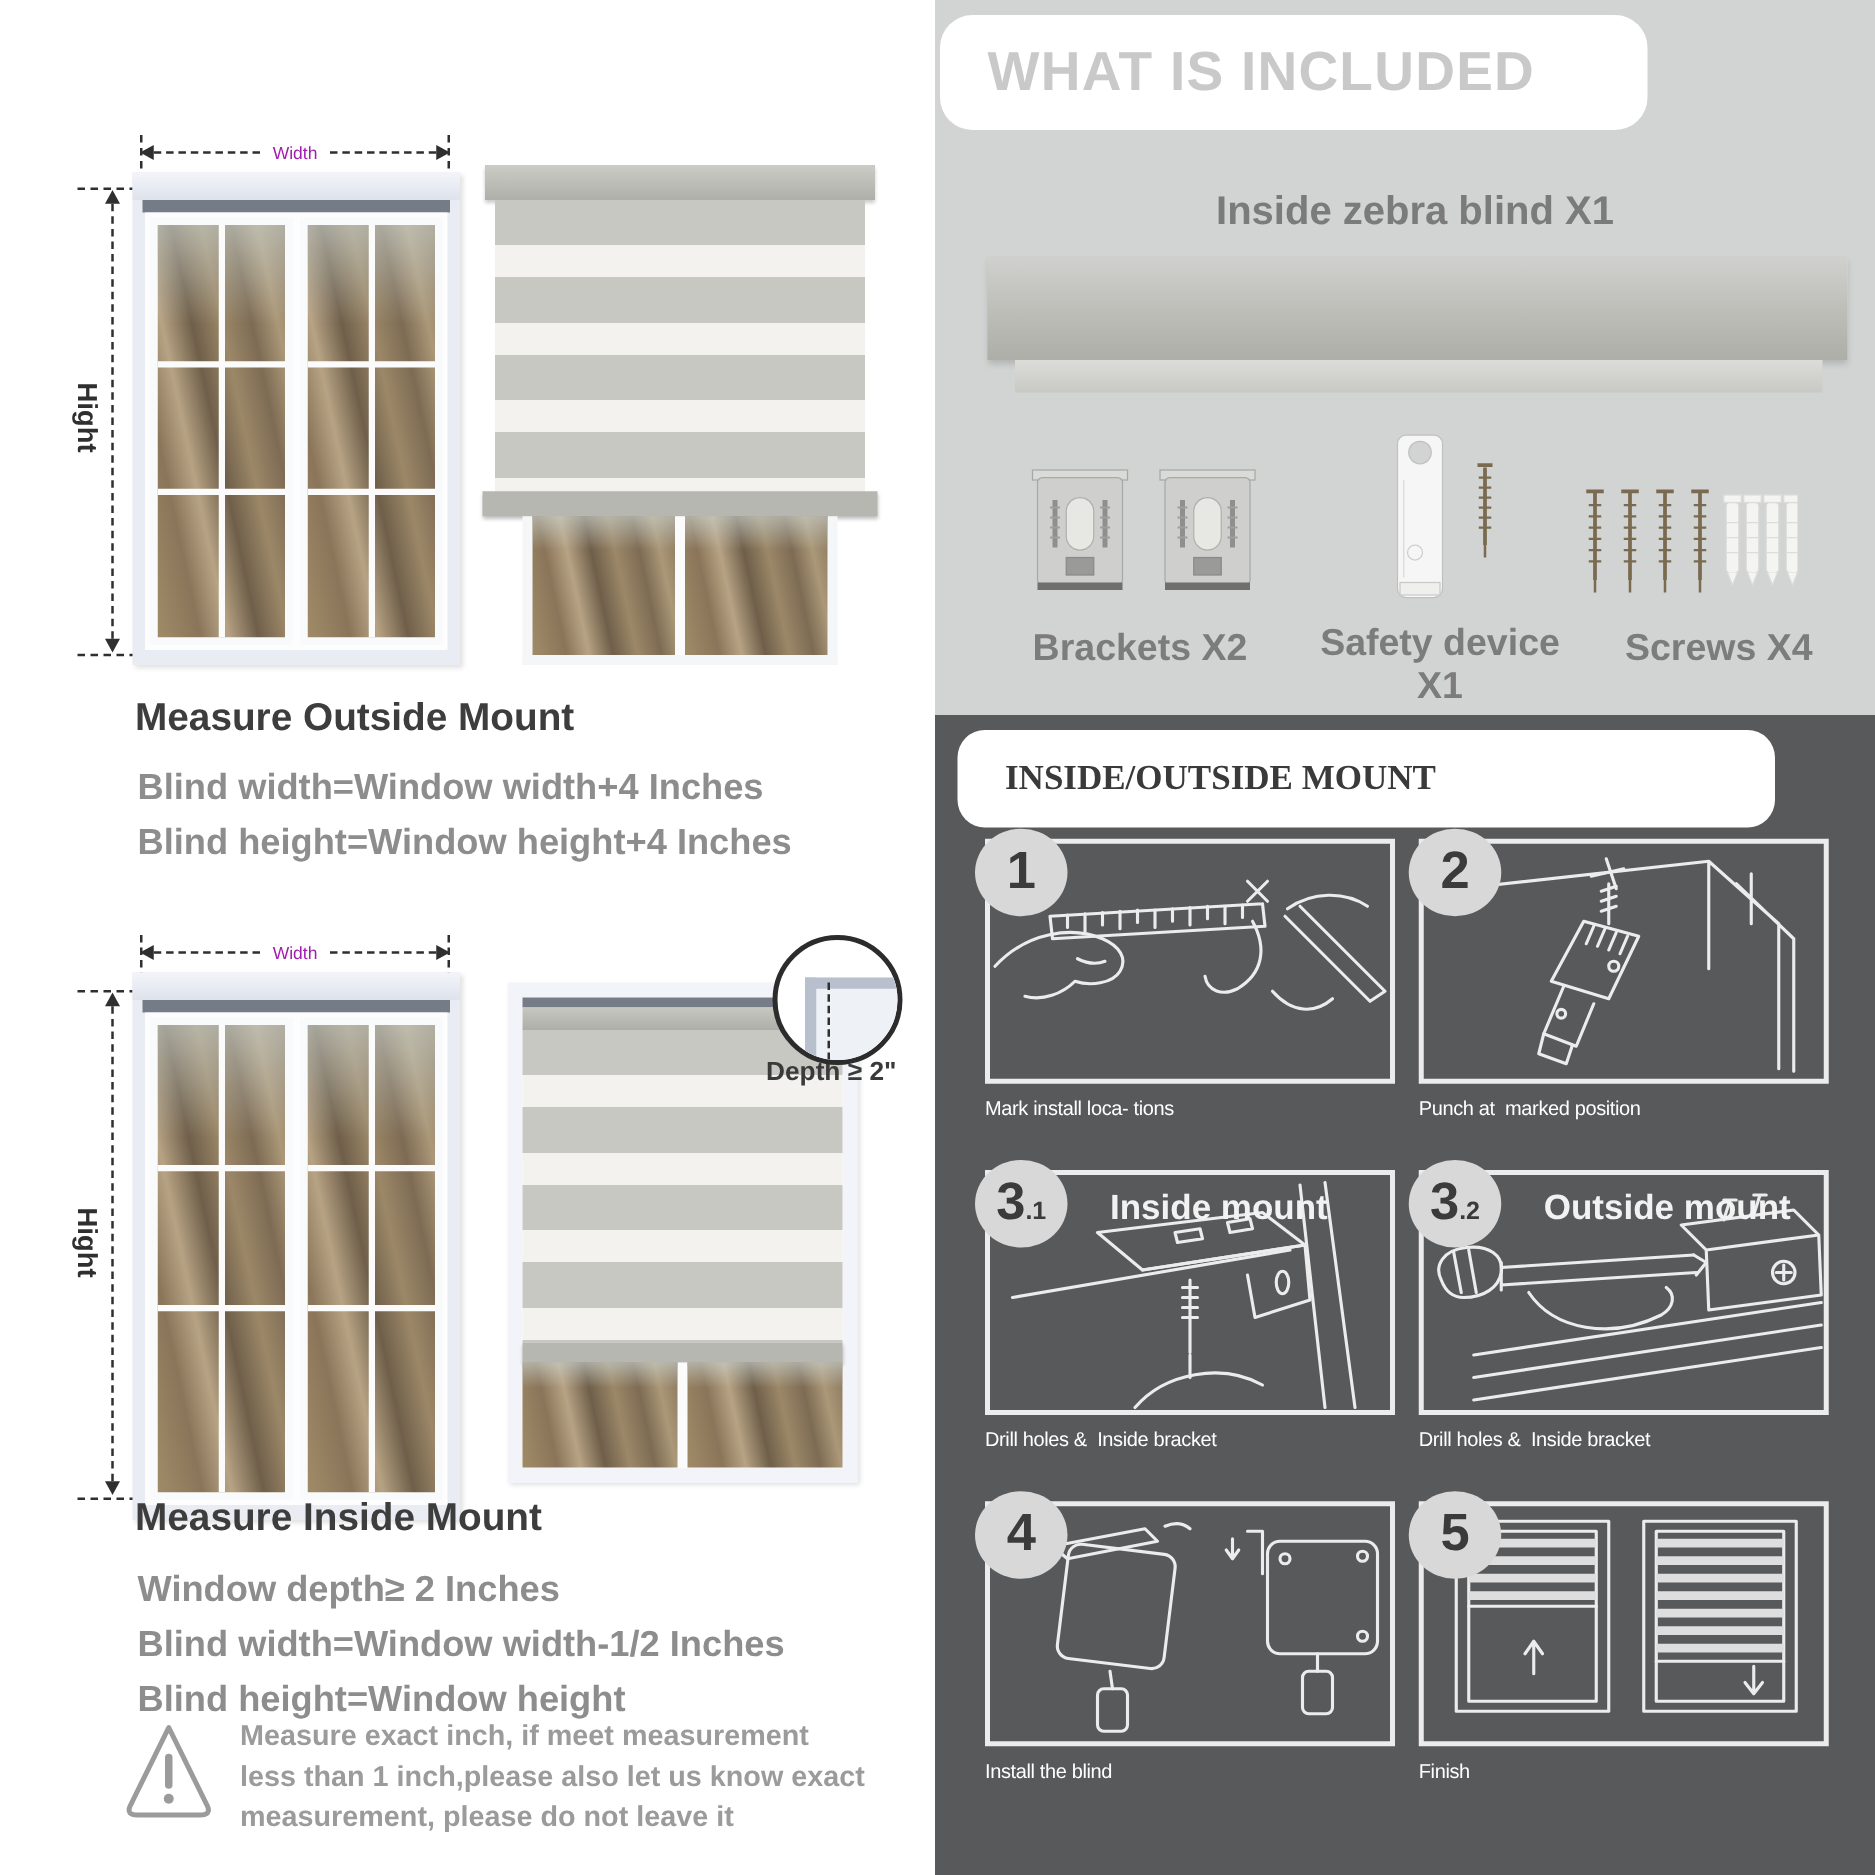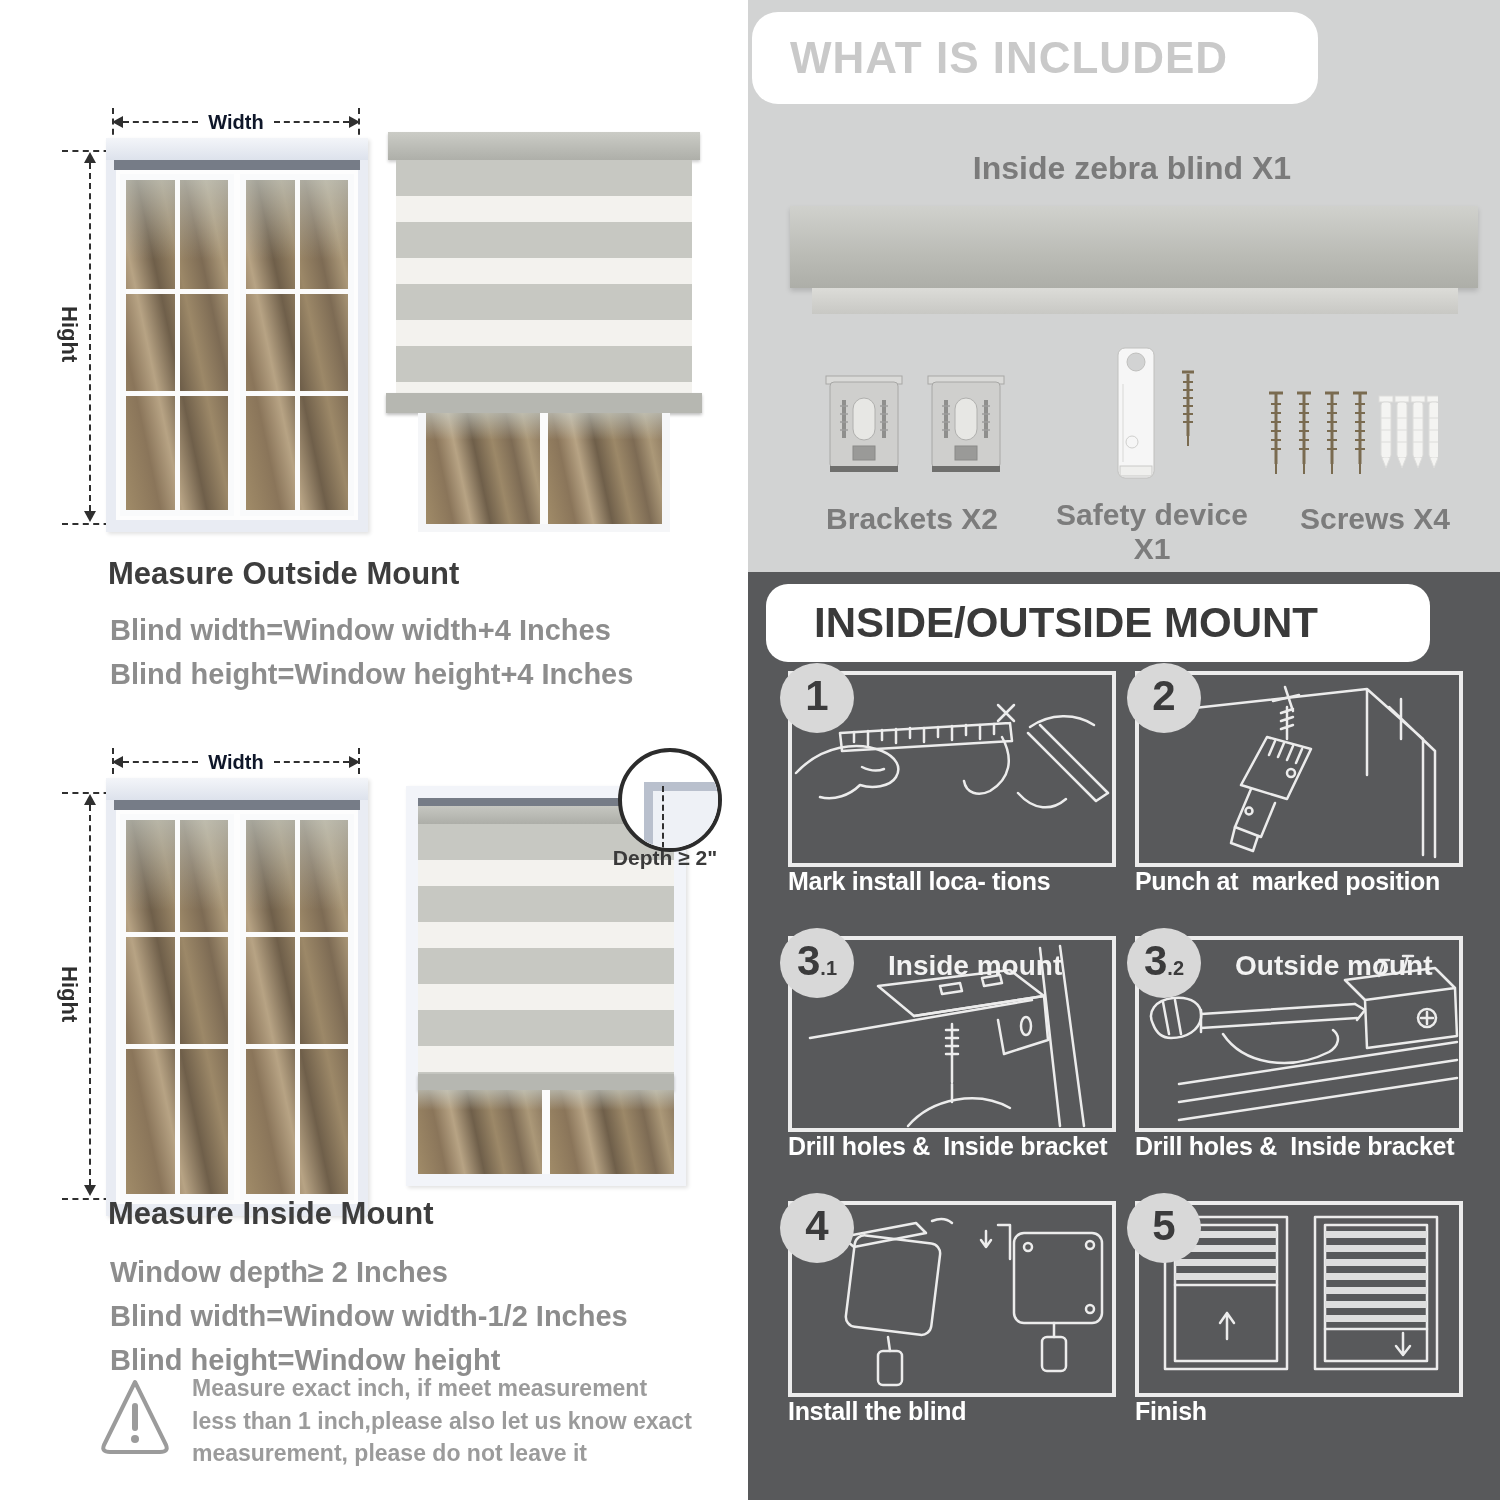--- a/index.html
+++ b/index.html
@@ -7,30 +7,30 @@
   .page{position:relative;width:1500px;height:1500px;background:#fff;overflow:hidden;}
   .abs{position:absolute;}
 
   
   .hbar{position:absolute;display:flex;align-items:center;font-weight:bold;}
   .hbar.how{left:30px;top:22px;width:500px;height:72px;background:#aeaeae;border-radius:16px;
             color:#fff;font-size:44px;padding-left:36px;letter-spacing:1px;}
   .hbar.inc{left:752px;top:12px;width:528px;height:92px;background:#fff;border-radius:26px;
             color:#c9c9c9;font-size:44px;padding-left:38px;letter-spacing:1px;}
   .hbar.mnt{left:766px;top:584px;width:616px;height:78px;background:#fff;border-radius:22px;
-            color:#3a3a3a;font-size:42px;padding-left:48px;}
+            color:#3a3a3a;font-size:28px;padding-left:38px;font-family:Liberation Serif, serif;}
 
   
   .sec-title{position:absolute;font-size:31px;font-weight:bold;color:#3d3d3d;}
   .mline{position:absolute;font-size:29px;font-weight:bold;color:#8d8d8d;white-space:pre;}
 
   
   .warrow{position:absolute;display:flex;align-items:center;height:20px;}
   .warrow .dash{flex:1;border-top:2px dashed #2f2f2f;height:0;}
-  .warrow .lbl{font-size:20px;font-weight:bold;color:#0f172a;padding:0 10px;}
+  .warrow .lbl{font-size:14px;font-weight:normal;color:#a21caf;padding:0 10px;}
   .ah{width:0;height:0;border-top:6px solid transparent;border-bottom:6px solid transparent;}
   .ah.l{border-right:11px solid #2f2f2f;}
   .ah.r{border-left:11px solid #2f2f2f;}
   .vdash{position:absolute;border-left:2px dashed #2f2f2f;width:0;}
   .hdash{position:absolute;border-top:2px dashed #2f2f2f;height:0;}
   .harrow{position:absolute;width:20px;display:flex;flex-direction:column;align-items:center;}
   .harrow .vline{flex:1;border-left:2px dashed #2f2f2f;width:0;}
   .av{width:0;height:0;border-left:6px solid transparent;border-right:6px solid transparent;}
   .av.u{border-bottom:11px solid #2f2f2f;}
   .av.d{border-top:11px solid #2f2f2f;}
@@ -101,21 +101,21 @@
 
   
   .step{position:absolute;width:328px;}
   .step .frame{position:relative;height:196px;border:4px solid #ececec;box-sizing:border-box;}
   .badge{position:absolute;top:-12px;left:-12px;width:74px;height:70px;border-radius:50%;
       background:#d8d8d8;display:flex;align-items:baseline;justify-content:center;z-index:2;
       color:#3b3b3c;font-weight:bold;}
   .badge .n{font-size:42px;line-height:66px;}
   .badge .s{font-size:20px;}
   .ptitle{position:absolute;top:10px;left:96px;color:#f2f2f2;font-size:28px;font-weight:bold;z-index:2;}
-  .caption{color:#fff;font-size:25px;font-weight:bold;white-space:pre;letter-spacing:-0.3px;}
+  .caption{margin-top:12px;color:#fff;font-size:16px;font-weight:normal;white-space:pre;letter-spacing:-0.3px;}
   .art{position:absolute;inset:0;width:100%;height:100%;}
   .art path,.art rect,.art circle,.art ellipse,.art line{stroke:#ececec;stroke-width:2.5;fill:none;
       stroke-linecap:round;stroke-linejoin:round;}
   .art .fill{fill:#dedede;stroke:none;}
 </style>
 </head>
 <body>
 
 <div class="page">
 

